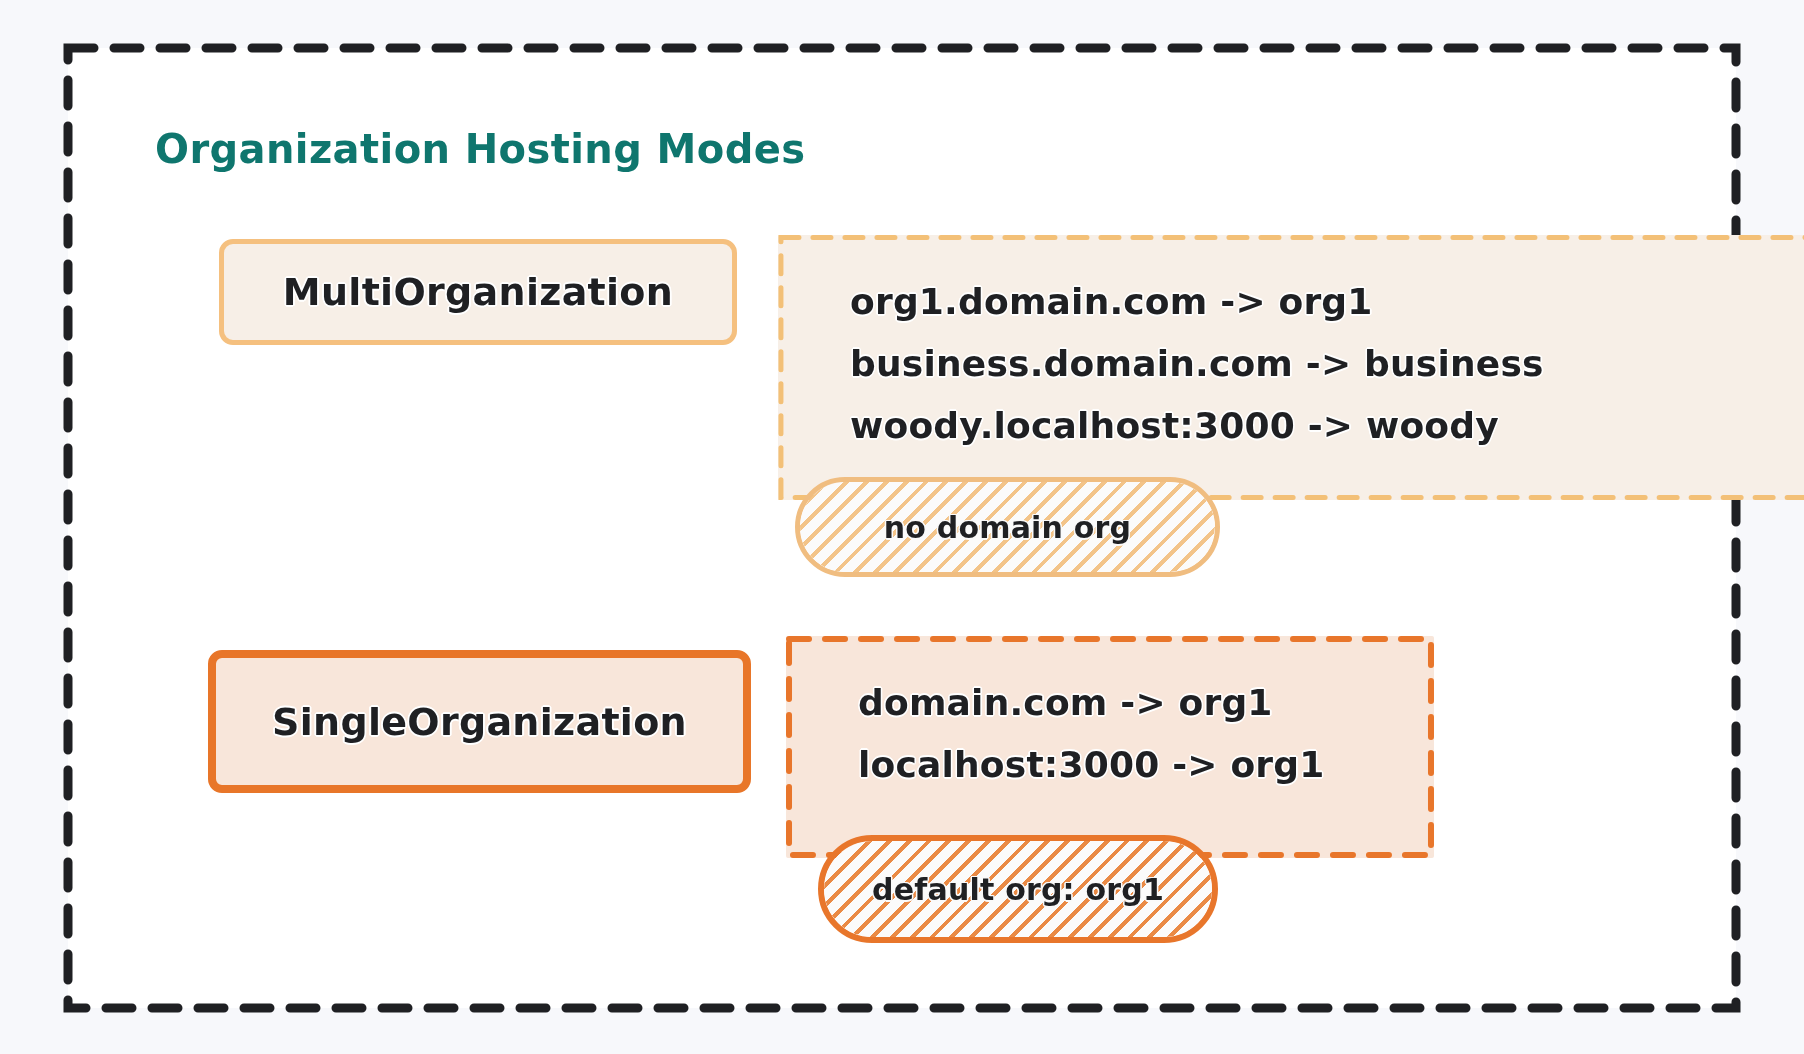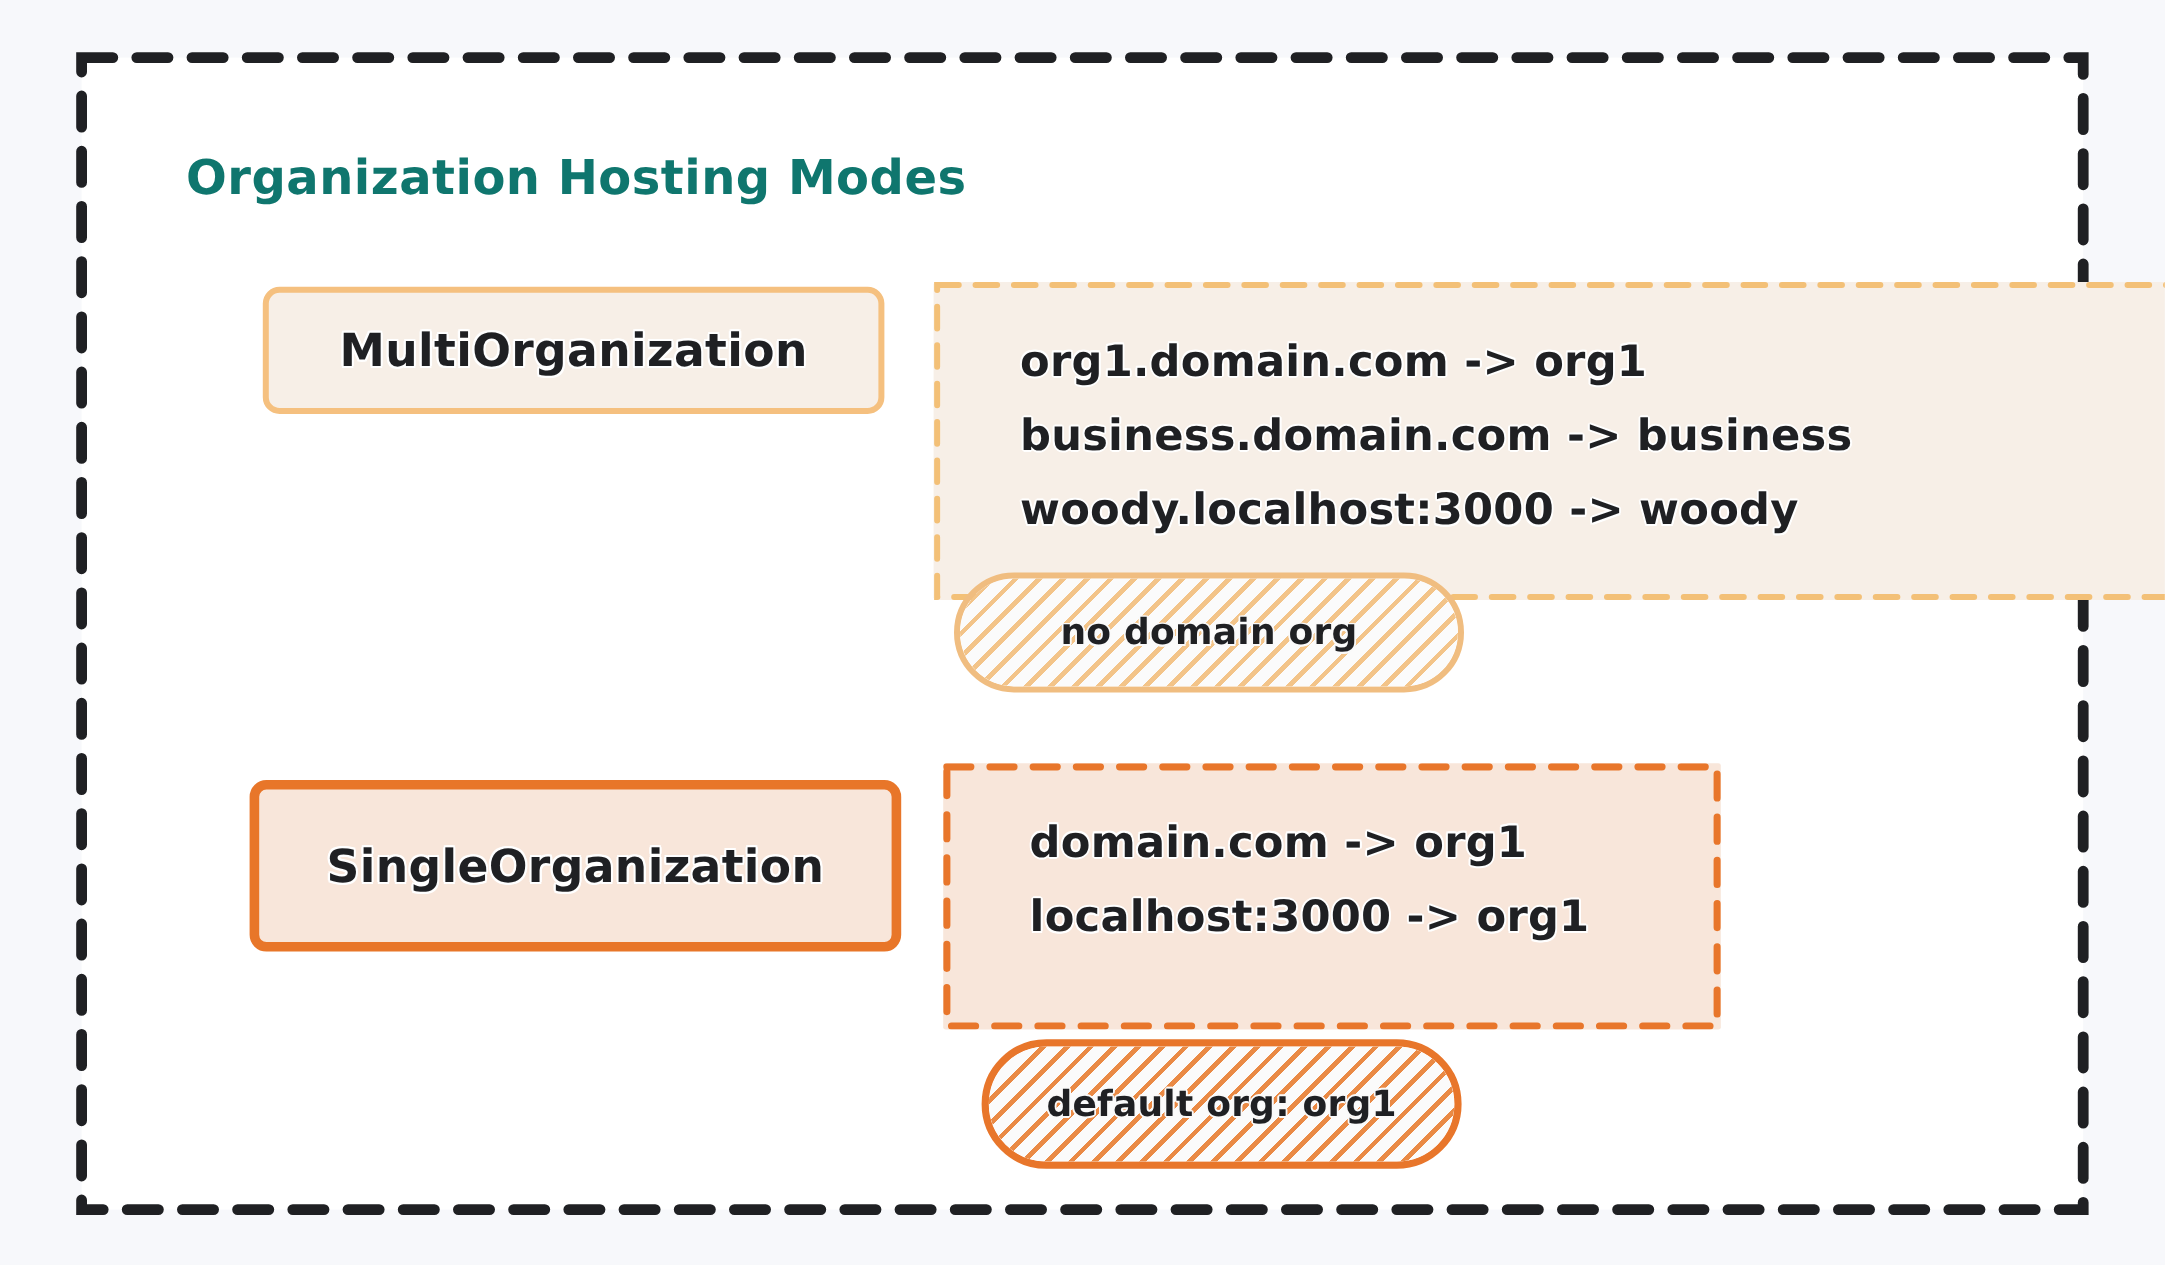--- a/index.html
+++ b/index.html
@@ -187,21 +187,21 @@
     background:
       repeating-linear-gradient(
         -45deg,
         #f3c489 0px, #f3c489 4px,
         #fbfbfb 4px, #fbfbfb 14px
       );
   }
 
   #pill-default-org {
     left: 818px;
-    top: 866px;
+    top: 835px;
     width: 400px;
     height: 108px;
     border: 6px solid #e8762b;
   }
   #pill-default-org .pill-hatch {
     background:
       repeating-linear-gradient(
         -45deg,
         #ea8a45 0px, #ea8a45 4px,
         #fbfbfb 4px, #fbfbfb 14px

